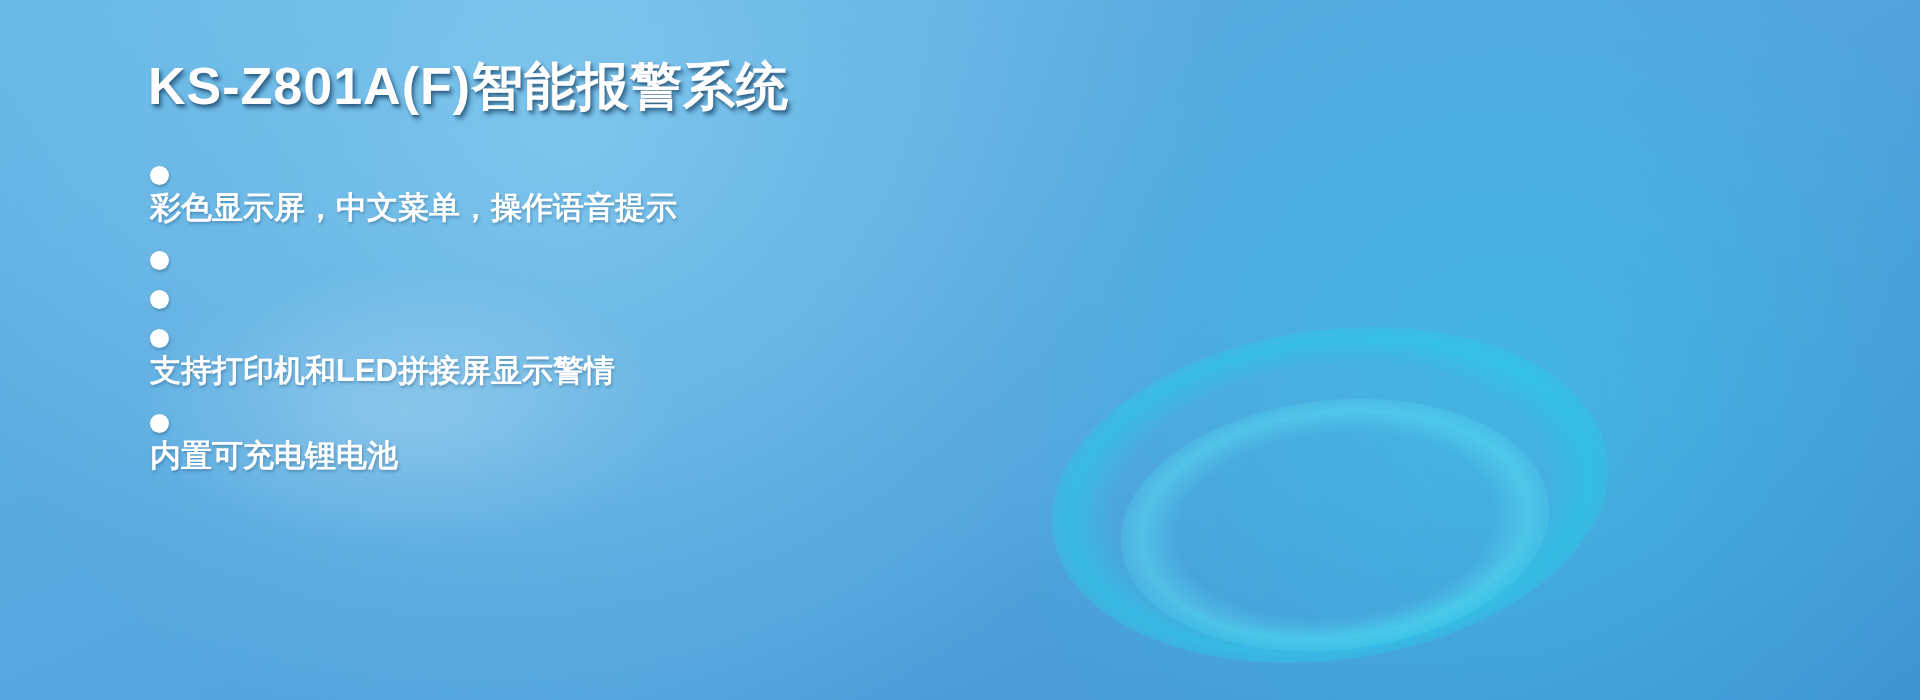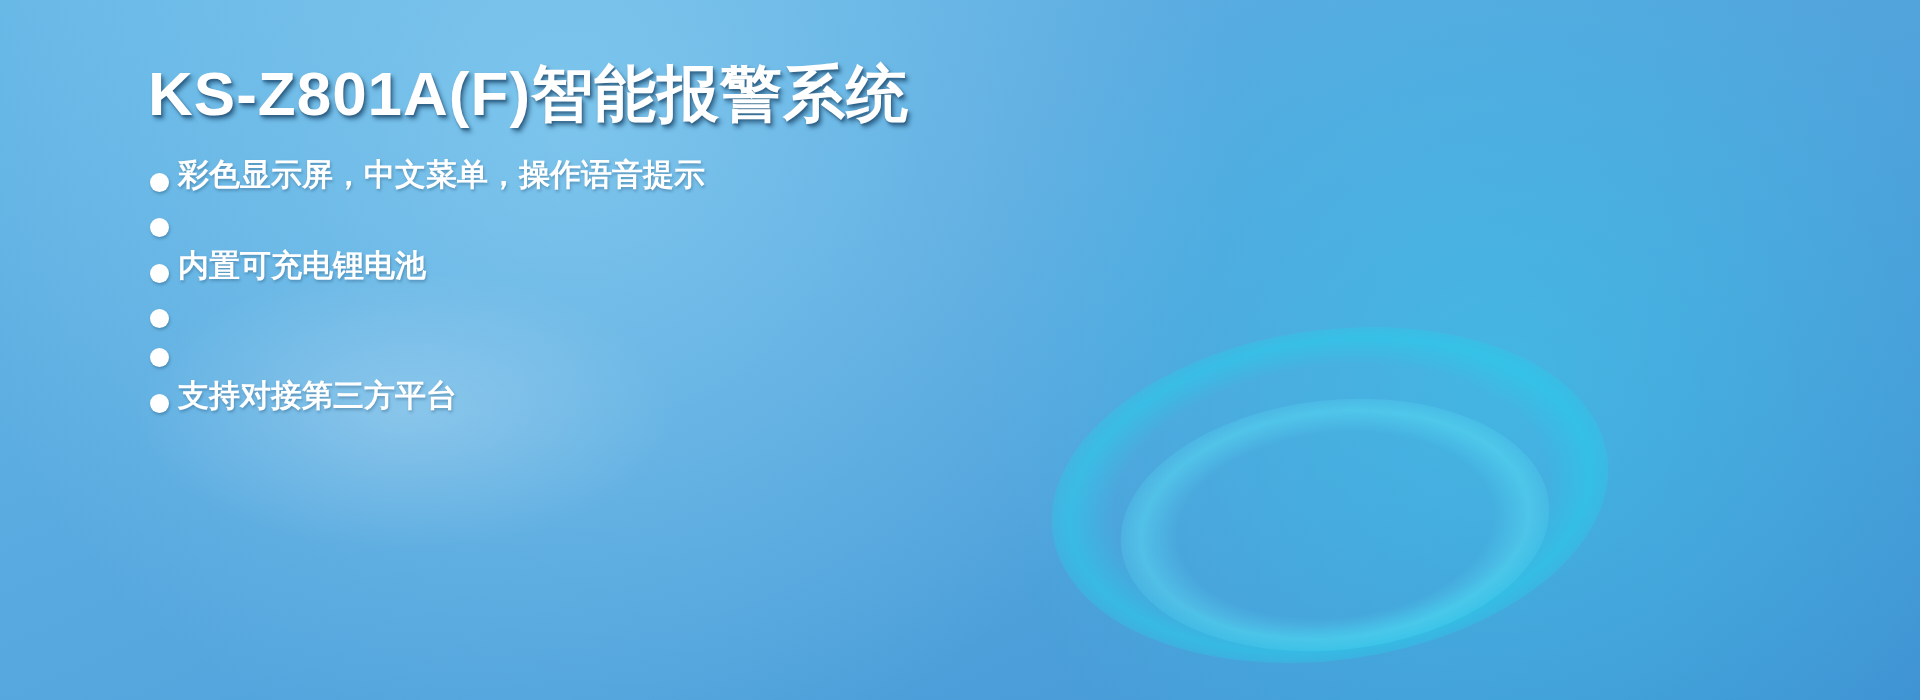--- a/index.html
+++ b/index.html
@@ -23,30 +23,31 @@
        background:radial-gradient(ellipse at 50% 50%, rgba(90,225,245,0.0) 52%, rgba(90,225,245,0.45) 64%, rgba(90,225,245,0.0) 76%);
        transform:rotate(-6deg);}
   .glow{position:absolute;left:95px;top:250px;width:620px;height:320px;
         background:radial-gradient(ellipse at 50% 50%, rgba(255,255,255,0.22) 0%, rgba(255,255,255,0.0) 62%);
         pointer-events:none;}
 
   
   .content{position:absolute;left:0;top:0;width:980px;height:700px;}
   .title{
     position:absolute;left:148px;top:52px;
-    font-size:62px;font-weight:700;color:#ffffff;letter-spacing:1px;
+    font-size:52px;font-weight:700;color:#ffffff;letter-spacing:1px;
     white-space:nowrap;
     text-shadow:3px 4px 4px rgba(20,60,95,0.55), 1px 2px 2px rgba(20,60,95,0.40);
   }
   .features{position:absolute;left:150px;top:152px;width:820px;}
   .feature{
-    display:flex;align-items:center;
+    display:flex;align-items:flex-start;
     color:#ffffff;font-size:31px;line-height:46px;font-weight:600;
     margin-bottom:6px;white-space:nowrap;
     text-shadow:1px 2px 3px rgba(25,65,100,0.35);
+    flex-direction:column;
   }
   .bullet{
     flex:0 0 auto;width:19px;height:19px;border-radius:50%;
     background:#ffffff;margin-top:14px;margin-right:9px;
     box-shadow:1px 2px 3px rgba(25,65,100,0.35);
   }
   .feature-text{flex:0 0 auto;}
 
   
   .device{position:absolute;left:950px;top:0;width:970px;height:700px;}
@@ -69,37 +70,34 @@
       <div class="feature">
         <span class="bullet"></span>
         <span class="feature-text">彩色显示屏，中文菜单，操作语音提示</span>
       </div>
 
       <div class="feature">
         <span class="bullet"></span>
       </div>
 
 
-      <div class="feature">
-        <span class="bullet"></span>
-        <span class="feature-text">内置可充电锂电池</span>
-      </div>
 
       <div class="feature">
         <span class="bullet"></span>
       </div>
 
 
       <div class="feature">
         <span class="bullet"></span>
+        <span class="feature-text">支持打印机和LED拼接屏显示警情</span>
       </div>
 
       <div class="feature">
         <span class="bullet"></span>
-        <span class="feature-text">支持对接第三方平台</span>
+        <span class="feature-text">内置可充电锂电池</span>
       </div>
 
     </div>
   </div>
 
   <div class="device">
 
     
     
     

